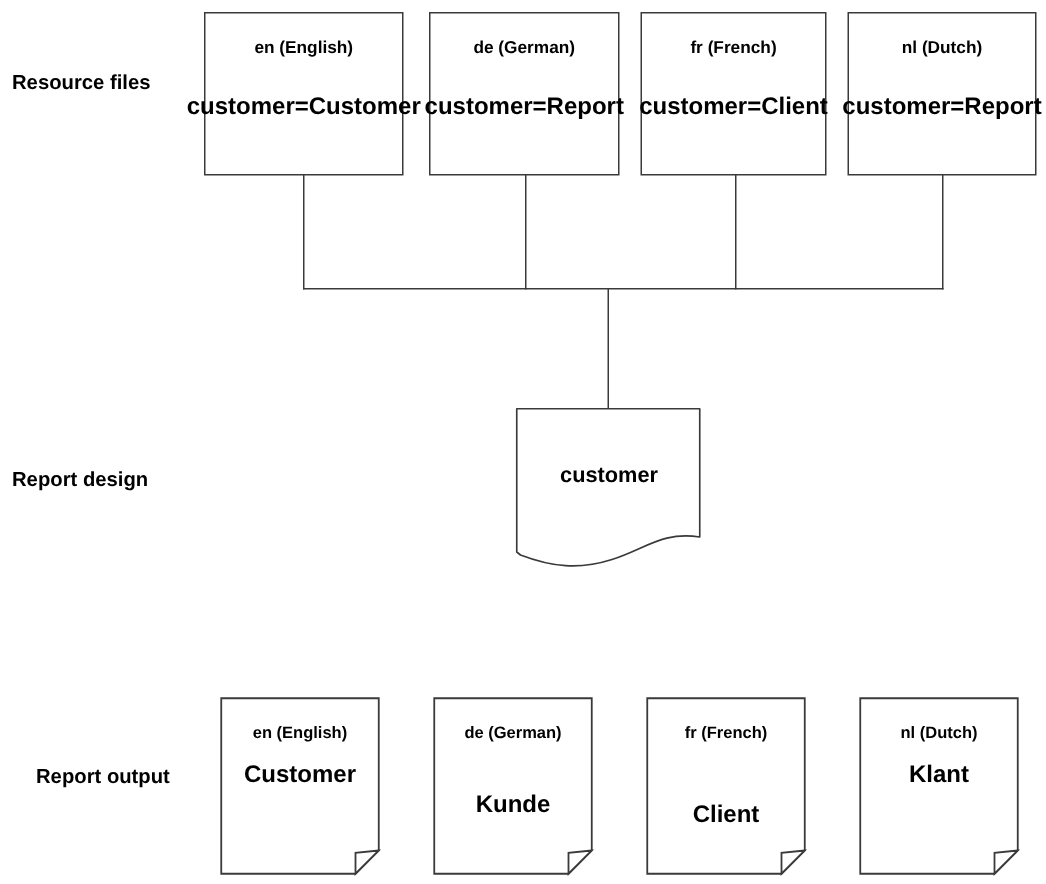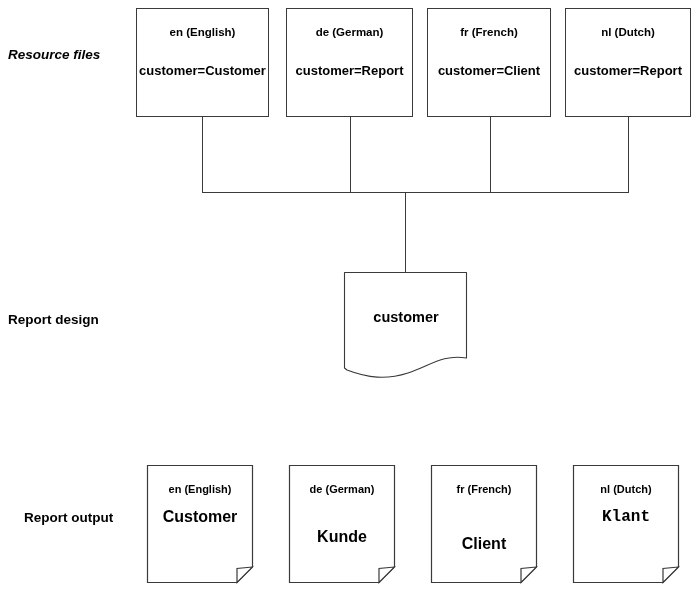--- a/index.html
+++ b/index.html
@@ -41,21 +41,21 @@
     justify-content: flex-start;
   }
   .res-locale {
     font-size: 11.5px;
     font-weight: bold;
     margin-top: 18px;
     white-space: nowrap;
     line-height: 1;
   }
   .res-pair {
-    font-size: 13px;
+    font-size: 16px;
     font-weight: bold;
     margin-top: 25px;
     white-space: nowrap;
     line-height: 1;
   }
   
   .conn-v {
     position: absolute;
     width: 1px;
     background: #3a3a3a;
@@ -104,21 +104,21 @@
     line-height: 1;
     text-align: center;
     width: 100%;
   }
 </style>
 </head>
 <body>
 
 <div id="canvas">
 
-  <div class="row-label" style="left:8px; top:48px;font-style:italic;">Resource files</div>
+  <div class="row-label" style="left:8px; top:48px;">Resource files</div>
 
   <div class="row-label" style="left:8px; top:313px;">Report design</div>
 
   <div class="row-label" style="left:8px; top:511px;padding-left:16px;">Report output</div>
 
   <div class="res-box" style="left:136px; top:8px; width:133px; height:109px;">
     <div class="res-locale">en (English)</div>
     <div class="res-pair">customer=Customer</div>
   </div>
 
@@ -180,16 +180,16 @@
     <div class="out-locale" style="top:20px;">fr (French)</div>
     <div class="out-word" style="top:45px;margin-top:27px;">Client</div>
   </div>
 
   <div class="out-doc" style="left:572px; top:464px; width:108px; height:120px;">
     <svg width="108" height="120" viewBox="0 0 108 120">
       <path d="M 1.5 1.5 L 106.5 1.5 L 106.5 103 L 91 118.5 L 1.5 118.5 Z" fill="#ffffff" stroke="#3a3a3a" stroke-width="1.2" stroke-linejoin="miter"></path>
       <path d="M 106.5 103 L 91 104.5 L 91 118.5 Z" fill="#ffffff" stroke="#3a3a3a" stroke-width="1.2" stroke-linejoin="miter"></path>
     </svg>
     <div class="out-locale" style="top:20px;">nl (Dutch)</div>
-    <div class="out-word" style="top:45px;font-family:Liberation Mono, monospace;">Klant</div>
+    <div class="out-word" style="top:45px;">Klant</div>
   </div>
 
 </div>
 
 </body></html>

